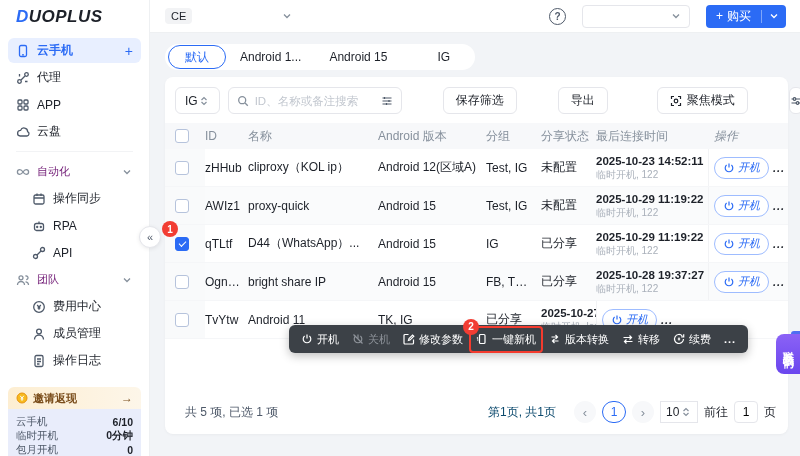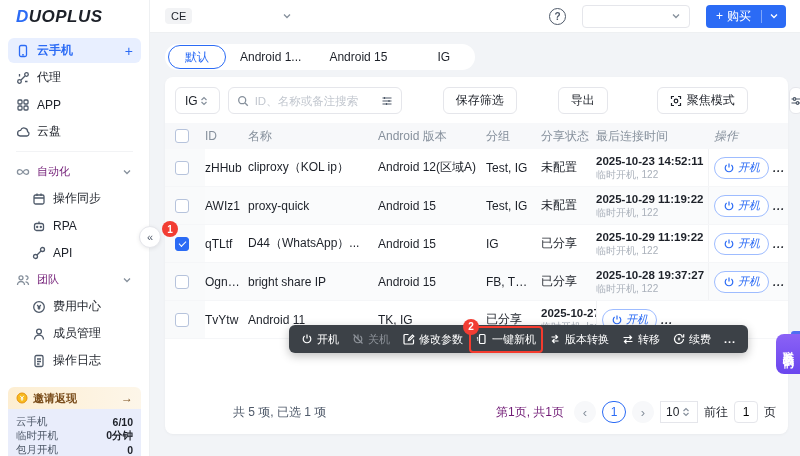--- a/index.html
+++ b/index.html
@@ -74,23 +74,23 @@
   .checkbox{width:14px;height:14px;border:1px solid #b6c3dc;border-radius:3px;background:#fff;cursor:pointer;position:relative;}
   .checkbox.checked{background:#2b6bf5;border-color:#2b6bf5;}
   .checkbox.checked::after{content:"";position:absolute;left:3px;top:3.5px;width:6px;height:3px;border-left:1.6px solid #fff;border-bottom:1.6px solid #fff;transform:rotate(-45deg);}
   .time b{display:block;font-weight:600;font-size:11.5px;line-height:13px;}
   .time span{display:block;color:#a9b0ba;font-size:10px;line-height:12px;margin-top:1px;}
   .power-pill{display:inline-flex;align-items:center;gap:3px;height:22px;padding:0 8px;border:1px solid #9ebcff;border-radius:12px;color:#2b6bf5;font-size:11px;background:#fff;cursor:pointer;white-space:nowrap;}
   .row-more{color:#1d2129;font-weight:700;letter-spacing:1px;cursor:pointer;font-size:11px;}
 
   
   .card-footer{position:absolute;left:20px;right:12px;bottom:11px;display:flex;align-items:center;}
-  .summary{color:#4e5969;font-size:12px;margin-left:48px;}
+  .summary{color:#4e5969;font-size:12px;}
   .pager{margin-left:auto;display:flex;align-items:center;gap:6px;color:#1d2129;font-size:12px;}
-  .pg-info{color:#701a75;margin-right:4px;text-align:center;}
+  .pg-info{color:#0c4a6e;margin-right:12px;text-align:center;}
   .pg-btn{width:22px;height:22px;border-radius:11px;background:#f7f8fa;color:#86909c;display:flex;align-items:center;justify-content:center;font-size:13px;cursor:pointer;}
   .pg-cur{width:24px;height:22px;border:1px solid #2b6bf5;color:#2b6bf5;border-radius:11px;display:flex;align-items:center;justify-content:center;cursor:pointer;}
   .pg-size{width:38px;height:22px;border:1px solid #e5e6eb;border-radius:0;display:flex;align-items:center;justify-content:space-between;padding:0 5px;cursor:pointer;}
   .goto-box{width:24px;height:22px;border:1px solid #e5e6eb;border-radius:4px;display:flex;align-items:center;justify-content:center;}
   .goto-box input{width:18px;border:none;outline:none;text-align:center;font-size:12px;}
 
   
   .dark-toolbar{position:absolute;left:289px;top:325px;height:28px;background:#3c4147;border-radius:6px;box-shadow:0 3px 10px rgba(0,0,0,.25);display:flex;align-items:center;gap:13px;padding:0 12px;z-index:20;color:#fff;font-size:11px;white-space:nowrap;}
   .dt-item{display:flex;align-items:center;gap:4px;cursor:pointer;position:relative;}
   .dt-item.disabled{color:#8d9299;cursor:default;}

